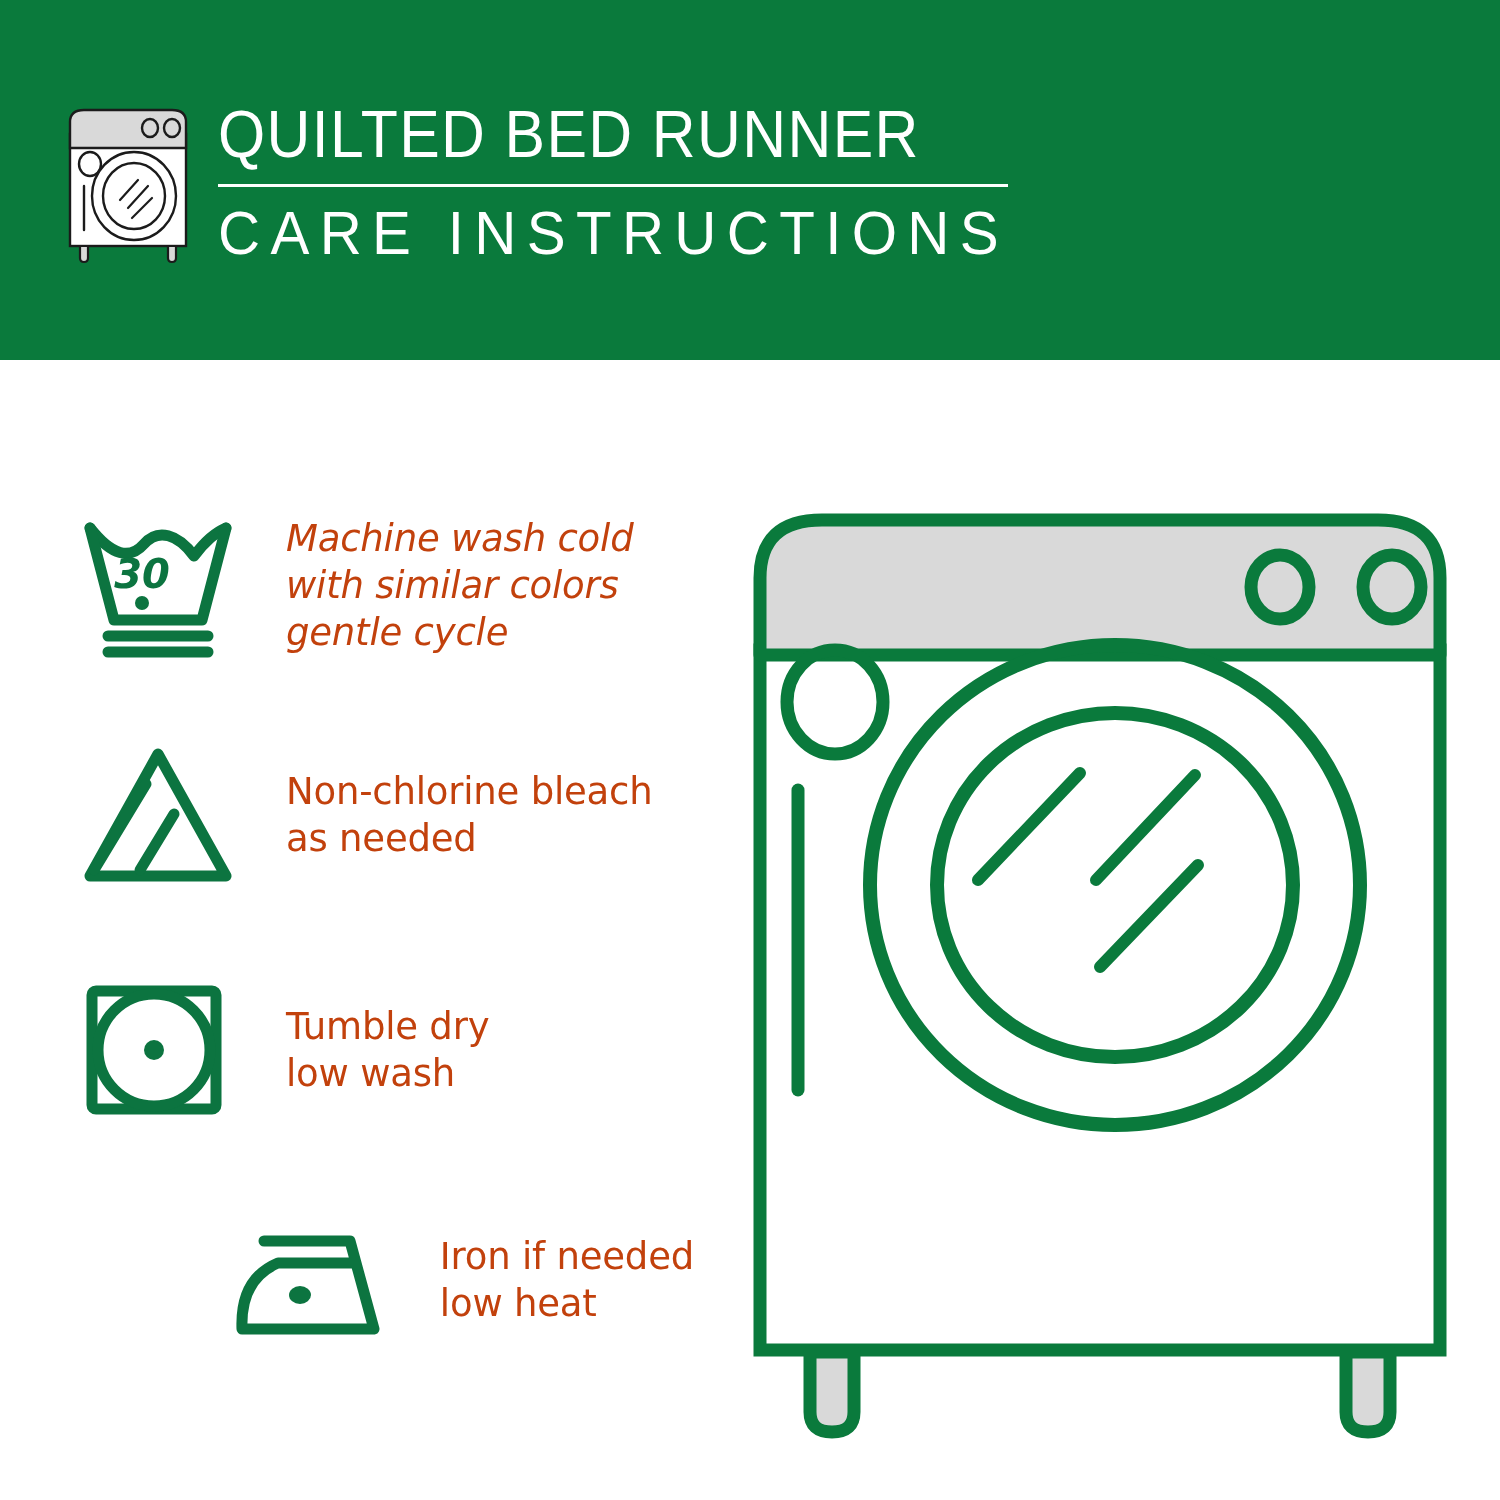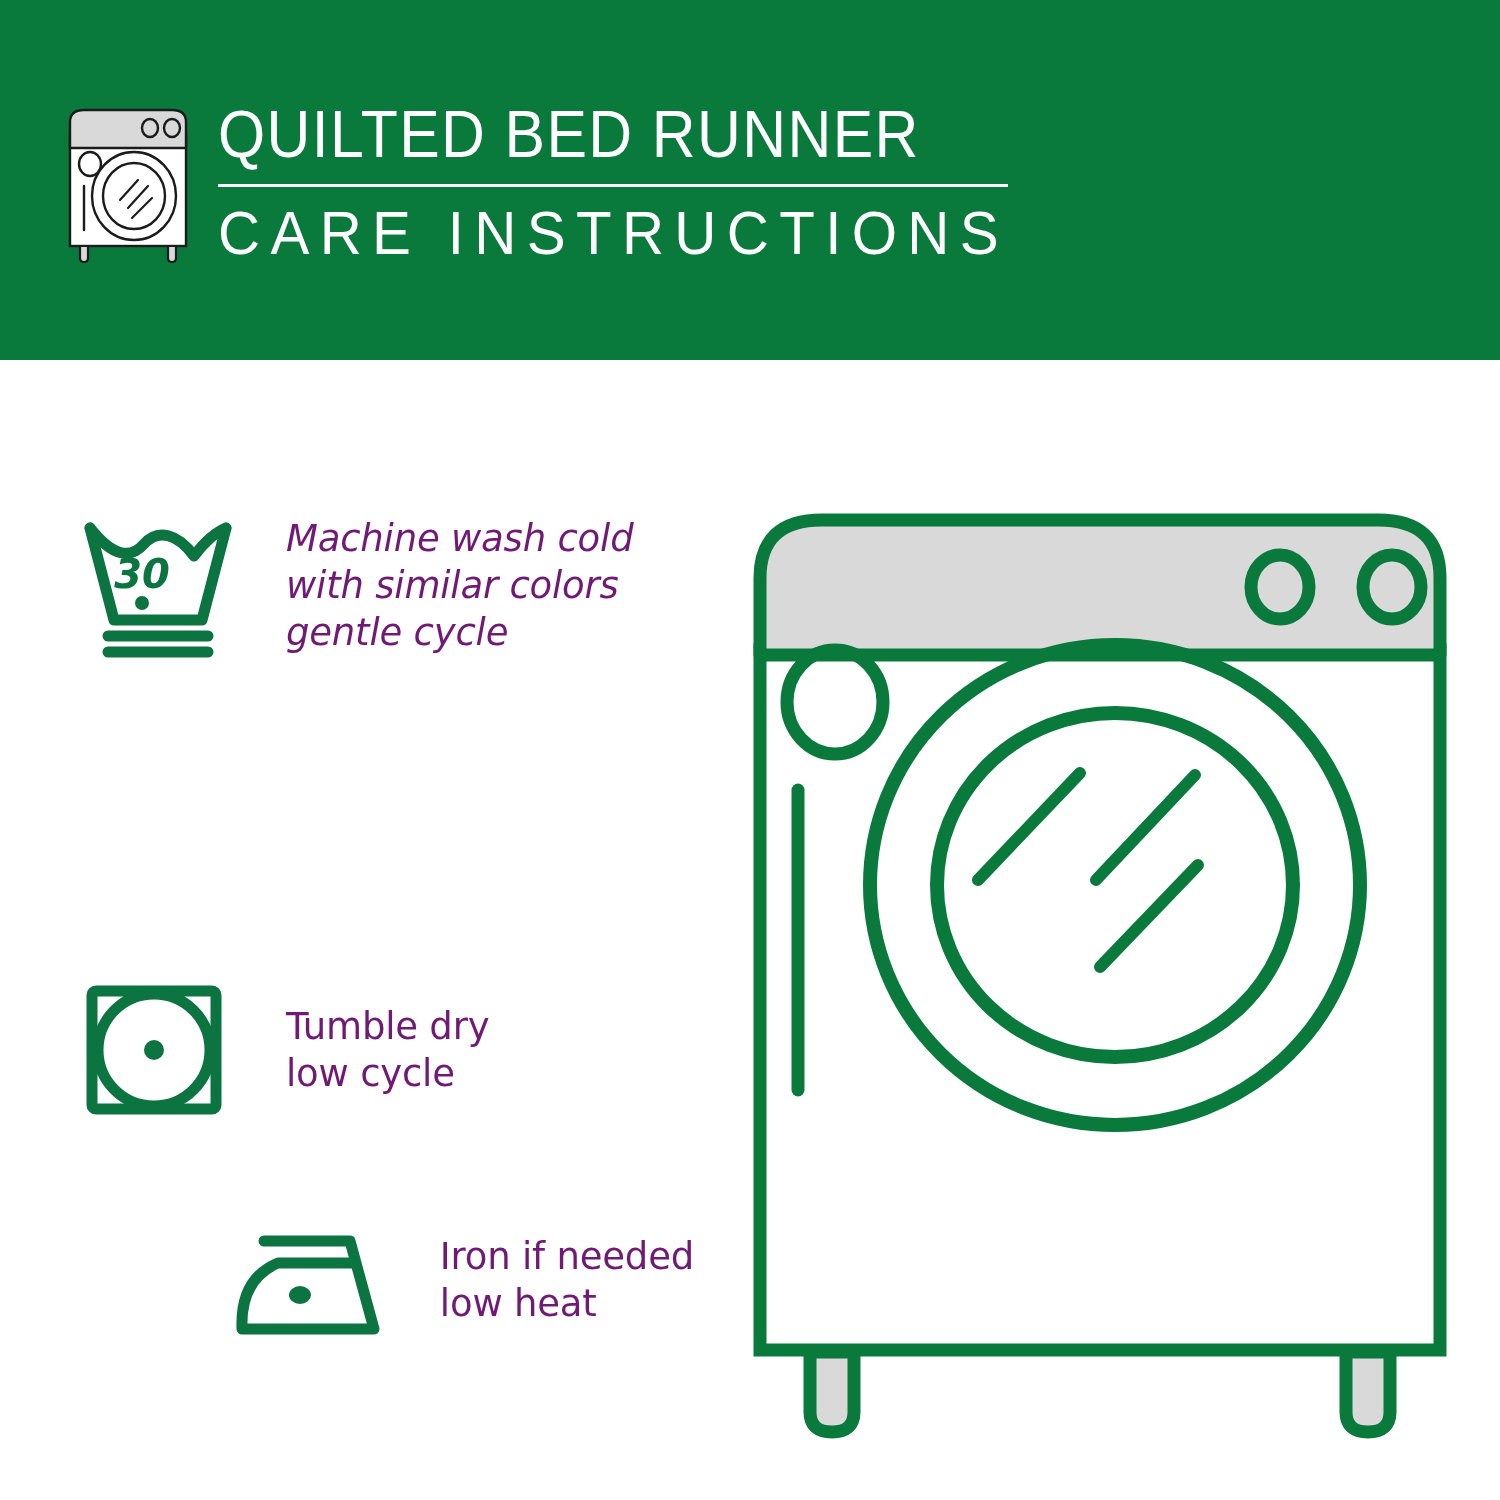--- a/index.html
+++ b/index.html
@@ -84,21 +84,21 @@
     display: flex;
     align-items: center;
   }
   .care-symbol {
     width: 170px;
     flex: 0 0 170px;
     display: block;
   }
   .care-text {
     margin-left: 42px;
-    color: #701a75;
+    color: #c2410c;
     font-family: "DejaVu Sans", sans-serif;
     font-size: 37px;
     line-height: 47px;
     white-space: pre-line;
     letter-spacing: -0.2px;
   }
   #row-wash   { top: 150px; font-style: italic; }
   #row-bleach { top: 380px; }
   #row-dry    { top: 615px; }
   #row-iron   { top: 845px; justify-content: flex-end; }
@@ -162,31 +162,42 @@
         <line x1="34" y1="142" x2="134" y2="142"></line>
       </g>
       <text x="68" y="78" font-family="DejaVu Sans, sans-serif" font-size="40" font-weight="bold" fill="#0c7440" text-anchor="middle">30</text>
       <circle cx="68" cy="93" r="7" fill="#0c7440"></circle>
     </svg>
     <div class="care-text">Machine wash cold
 with similar colors
 gentle cycle</div>
   </div>
 
+  <div class="care-row" id="row-bleach">
+    <svg class="care-symbol" viewBox="0 0 170 150">
+      <g fill="none" stroke="#0c7440" stroke-width="11" stroke-linecap="round" stroke-linejoin="round">
+        <path d="M84 14 L152 136 L16 136 Z"></path>
+        <line x1="72" y1="44" x2="20" y2="130"></line>
+        <line x1="100" y1="74" x2="66" y2="130"></line>
+      </g>
+    </svg>
+    <div class="care-text">Non-chlorine bleach
+as needed</div>
+  </div>
 
   <div class="care-row" id="row-dry">
     <svg class="care-symbol" viewBox="0 0 170 150">
       <g fill="none" stroke="#0c7440" stroke-width="11" stroke-linejoin="round">
         <rect x="18" y="16" width="124" height="118" rx="4"></rect>
         <ellipse cx="80" cy="75" rx="56" ry="56"></ellipse>
       </g>
       <circle cx="80" cy="75" r="10" fill="#0c7440"></circle>
     </svg>
     <div class="care-text">Tumble dry
-low cycle</div>
+low wash</div>
   </div>
 
   <div class="care-row" id="row-iron">
     <svg class="care-symbol" viewBox="0 0 170 150">
       <g fill="none" stroke="#0c7440" stroke-width="11" stroke-linecap="round" stroke-linejoin="round">
         <path d="M36 36 L122 36 L146 124 L14 124 Q12 74 50 58 L122 58"></path>
       </g>
       <ellipse cx="72" cy="90" rx="11" ry="9" fill="#0c7440"></ellipse>
     </svg>
     <div class="care-text">Iron if needed

